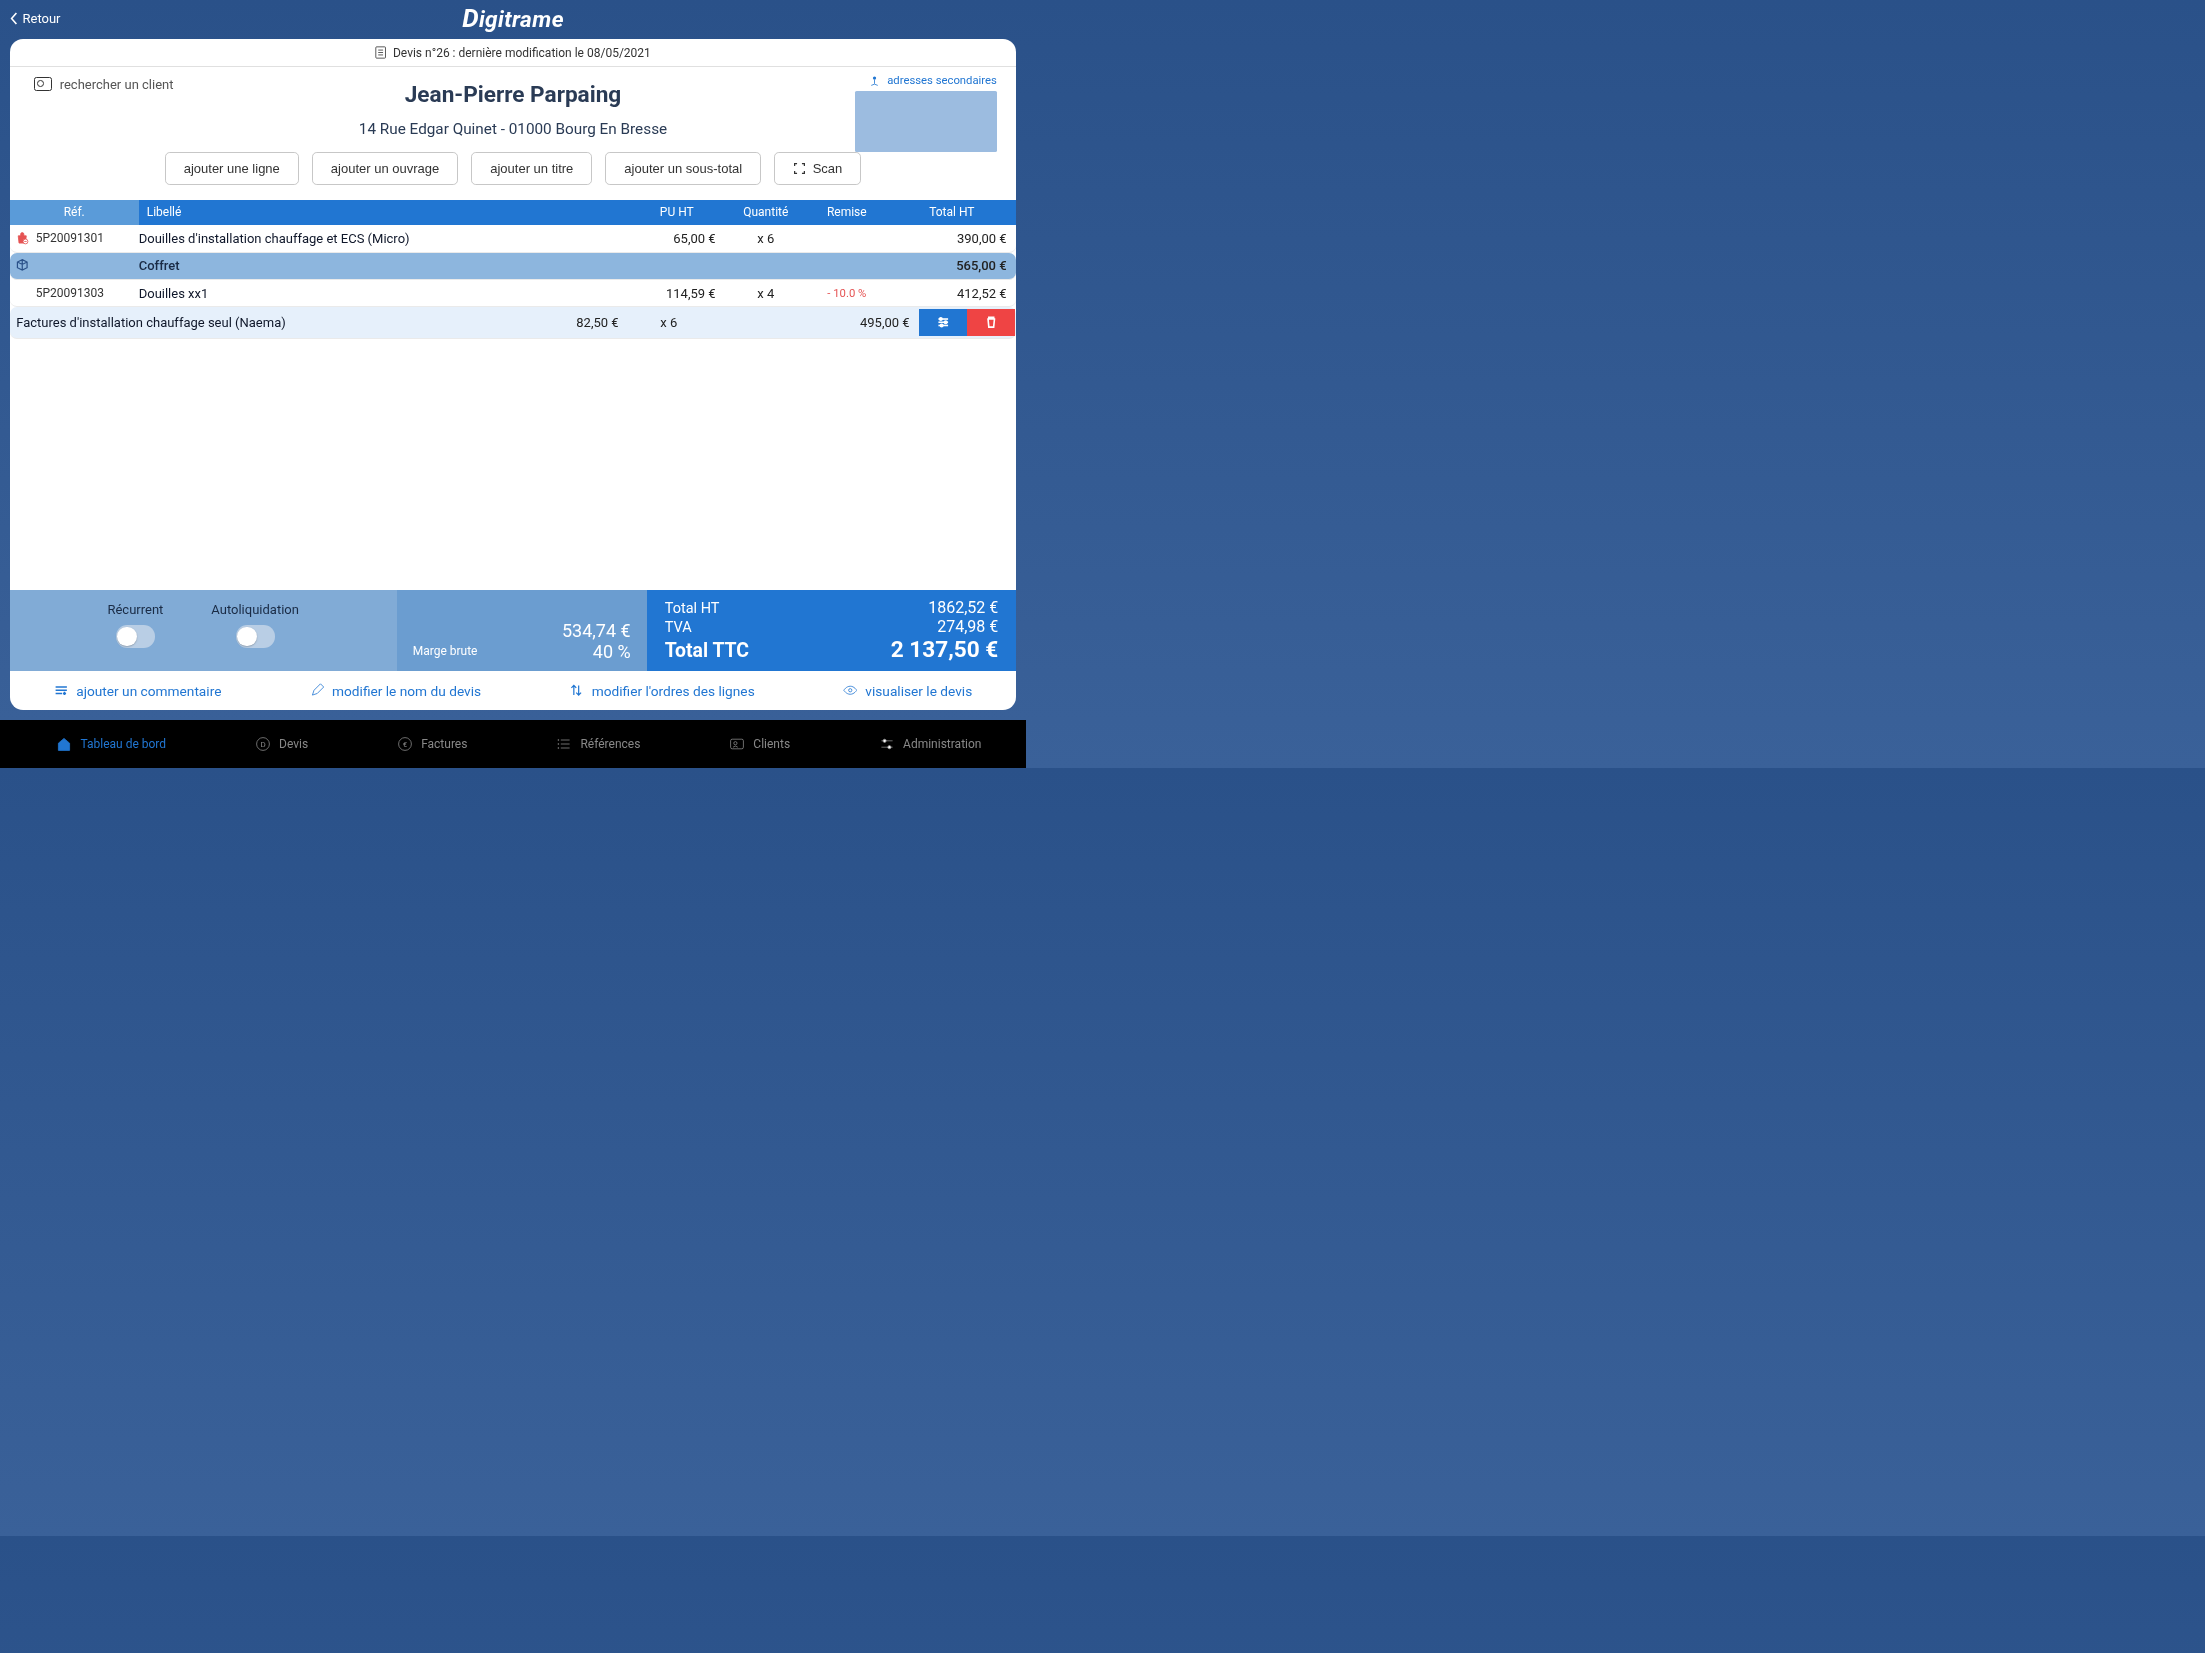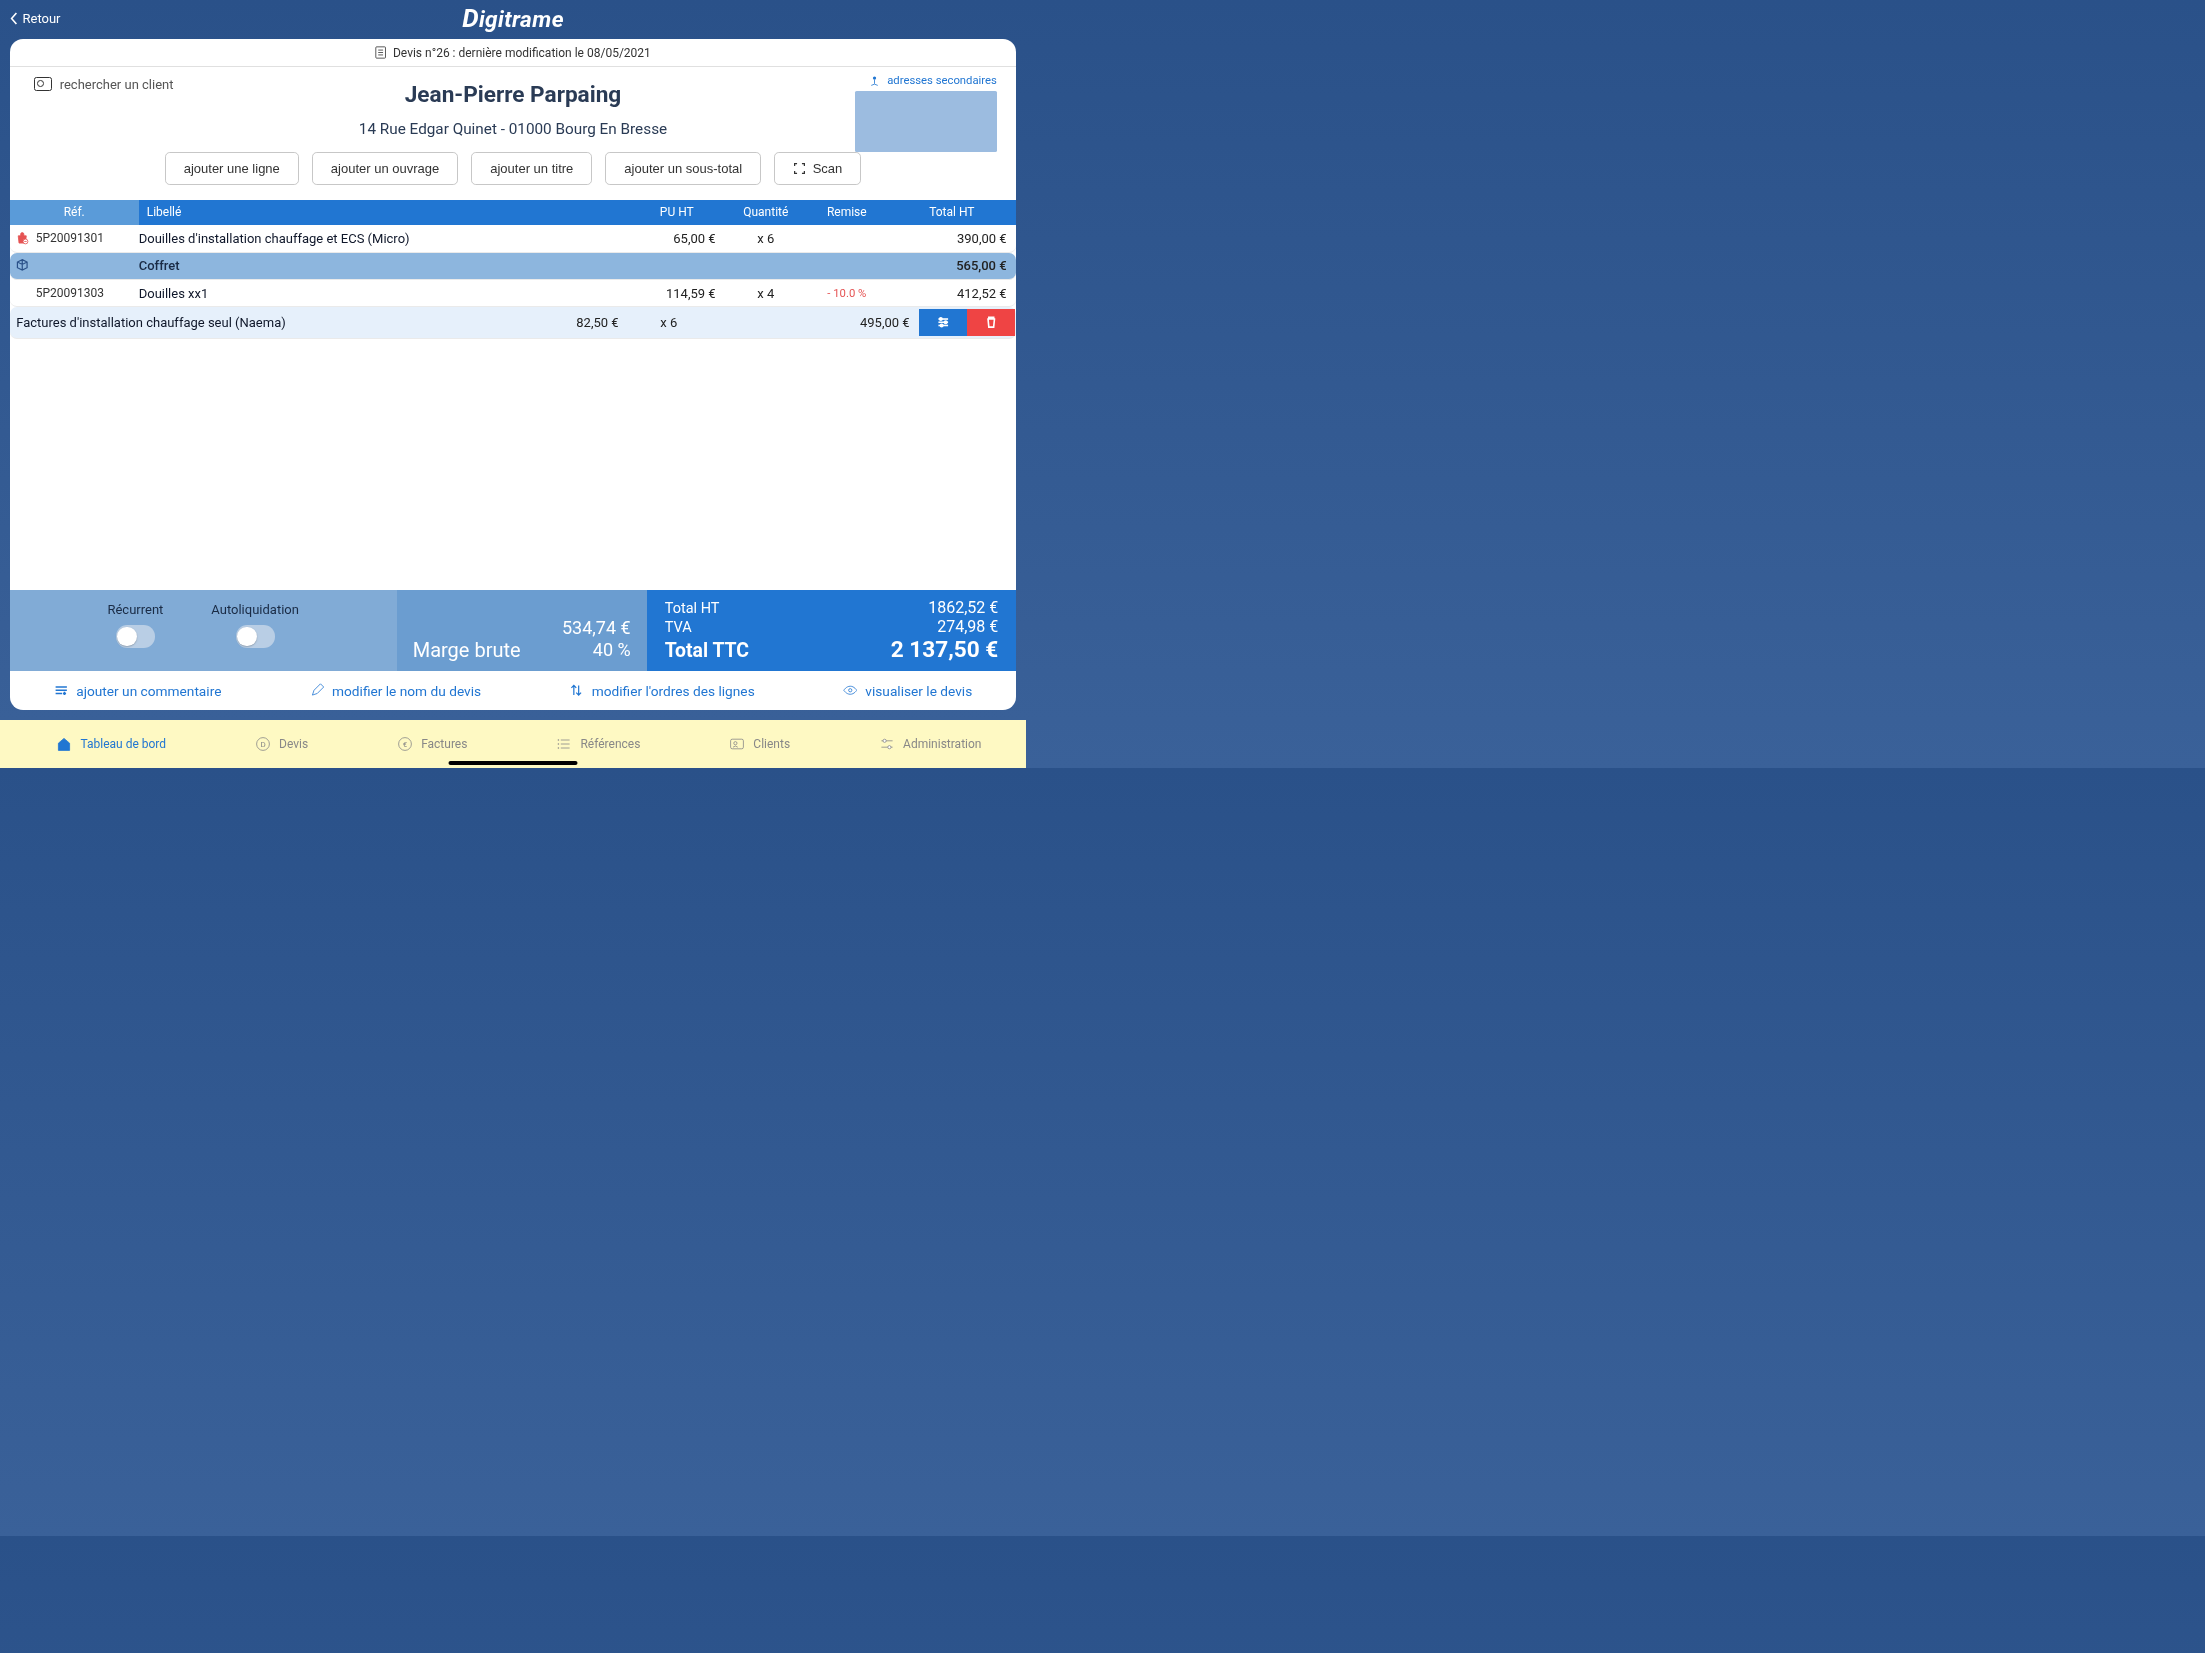--- a/index.html
+++ b/index.html
@@ -56,34 +56,34 @@
 .row.sel-grid { grid-template-columns: 1fr 97px 81px 81px 129px 97px; padding-left: 6.5px; }
 
 .footer-strip { display: grid; grid-template-columns: 387px 250px 1fr; }
 .options { background: #81abd6; padding: 12px 8px; display: flex; gap: 48px; justify-content: center; align-items: flex-start; }
 .opt { text-align: center; color: #1a2b45; font-size: 13px; }
 .toggle { margin-top: 8px; width: 39px; height: 22.6px; background: #b9cee5; border-radius: 11.3px; position: relative; cursor: pointer; display: inline-block; }
 .toggle::after { content: ''; position: absolute; left: 1.6px; top: 1.6px; width: 19.4px; height: 19.4px; background: #fff; border-radius: 50%; box-shadow: 0 0.8px 1.6px rgba(0,0,0,.25); }
 .margin-box { background: #6b9dd0; color: #fff; padding: 9.7px 16px; display: flex; flex-direction: column; justify-content: flex-end; }
 .margin-box .amt { text-align: right; font-size: 18px; }
 .margin-box .row2 { display: flex; justify-content: space-between; align-items: center; }
-.margin-box .lbl { font-size: 20px; }
+.margin-box .lbl { font-size: 12px; }
 .margin-box .pct { font-size: 18px; }
 .totals { background: #2176d2; color: #fff; padding: 8px 18px; }
 .totals .t-row { display: flex; justify-content: space-between; align-items: baseline; }
 .totals .t-row .lbl { font-size: 14.5px; }
 .totals .t-row .val { font-size: 16px; }
 .totals .t-row.big .lbl { font-size: 19.4px; font-weight: 700; }
 .totals .t-row.big .val { font-size: 22.6px; font-weight: 700; }
 
 .action-links { display: flex; justify-content: space-around; padding: 11.3px 0; }
 .action-links a { color: #2176d2; font-size: 13.7px; display: flex; align-items: center; gap: 8px; cursor: pointer; text-decoration: none; }
 .action-links svg { width: 14.5px; height: 14.5px; }
 
-.bottom-nav { position: absolute; left: 0; right: 0; bottom: 0; height: 48px; background: #fef9c3; display: flex; justify-content: space-around; align-items: center; padding-left: 12px; }
+.bottom-nav { position: absolute; left: 0; right: 0; bottom: 0; height: 48px; background: #000000; display: flex; justify-content: space-around; align-items: center; padding-left: 12px; }
 .bottom-nav .nav-item { display: flex; align-items: center; gap: 8px; color: #888; font-size: 12px; cursor: pointer; }
 .bottom-nav .nav-item.active { color: #2176d2; }
 .bottom-nav svg { width: 16px; height: 16px; }
 .home-ind { position: absolute; bottom: 3.2px; left: 50%; transform: translateX(-50%); width: 129px; height: 4px; background: #000; border-radius: 2.4px; }
 </style>
 </head>
 <body>
 
 <div class="topbar">
   <div class="back-btn">

